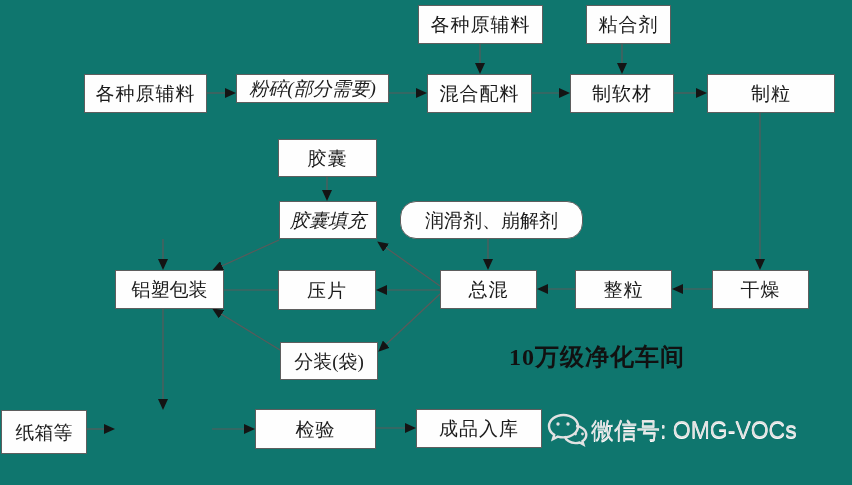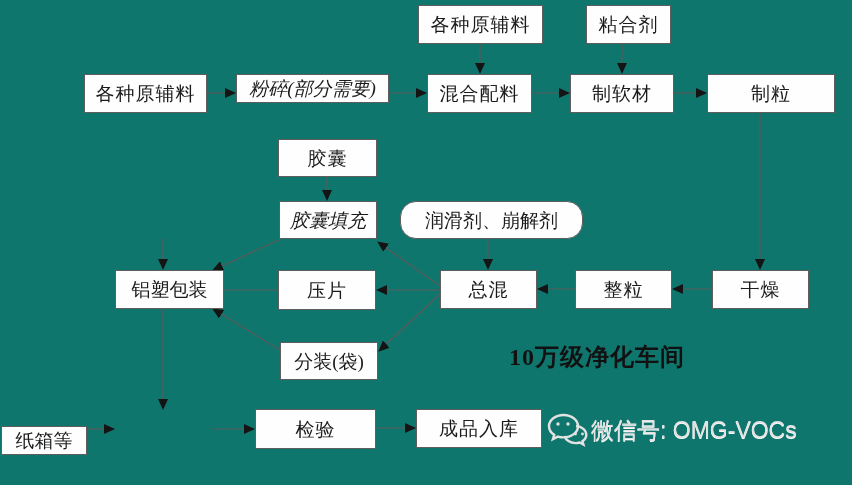--- a/index.html
+++ b/index.html
@@ -38,21 +38,21 @@
   .n-jiaonang{left:278px;top:139px;width:99px;height:38px;}
   .n-pvc{left:80px;top:201px;width:165px;height:38px;letter-spacing:0;}
   .n-jiaonangfill{left:279px;top:201px;width:98px;height:38px;letter-spacing:0;font-style:italic;}
   .n-runhuaji{left:400px;top:201px;width:183px;height:38px;letter-spacing:0;border-radius:16px;}
   .n-lvsu{left:115px;top:270px;width:109px;height:39px;letter-spacing:0;}
   .n-yapian{left:278px;top:270px;width:98px;height:40px;}
   .n-zonghun{left:440px;top:270px;width:97px;height:39px;}
   .n-zhengli{left:575px;top:270px;width:97px;height:39px;}
   .n-ganzao{left:712px;top:270px;width:97px;height:39px;}
   .n-fenzhuang{left:280px;top:342px;width:98px;height:38px;letter-spacing:0;}
-  .n-zhixiang{left:1px;top:410px;width:86px;height:29px;letter-spacing:0;margin-top:16px;}
+  .n-zhixiang{left:1px;top:410px;width:86px;height:44px;letter-spacing:0;}
   .n-baozhuang{left:115px;top:410px;width:97px;height:39px;}
   .n-jianyan{left:255px;top:409px;width:121px;height:40px;}
   .n-chengpin{left:416px;top:409px;width:126px;height:39px;}
 
   .clean-room-label{
     position:absolute;left:489px;top:341px;
     font-size:24px;font-weight:bold;color:#111;
     letter-spacing:1px;
     white-space:nowrap;
     margin-left:20px;

